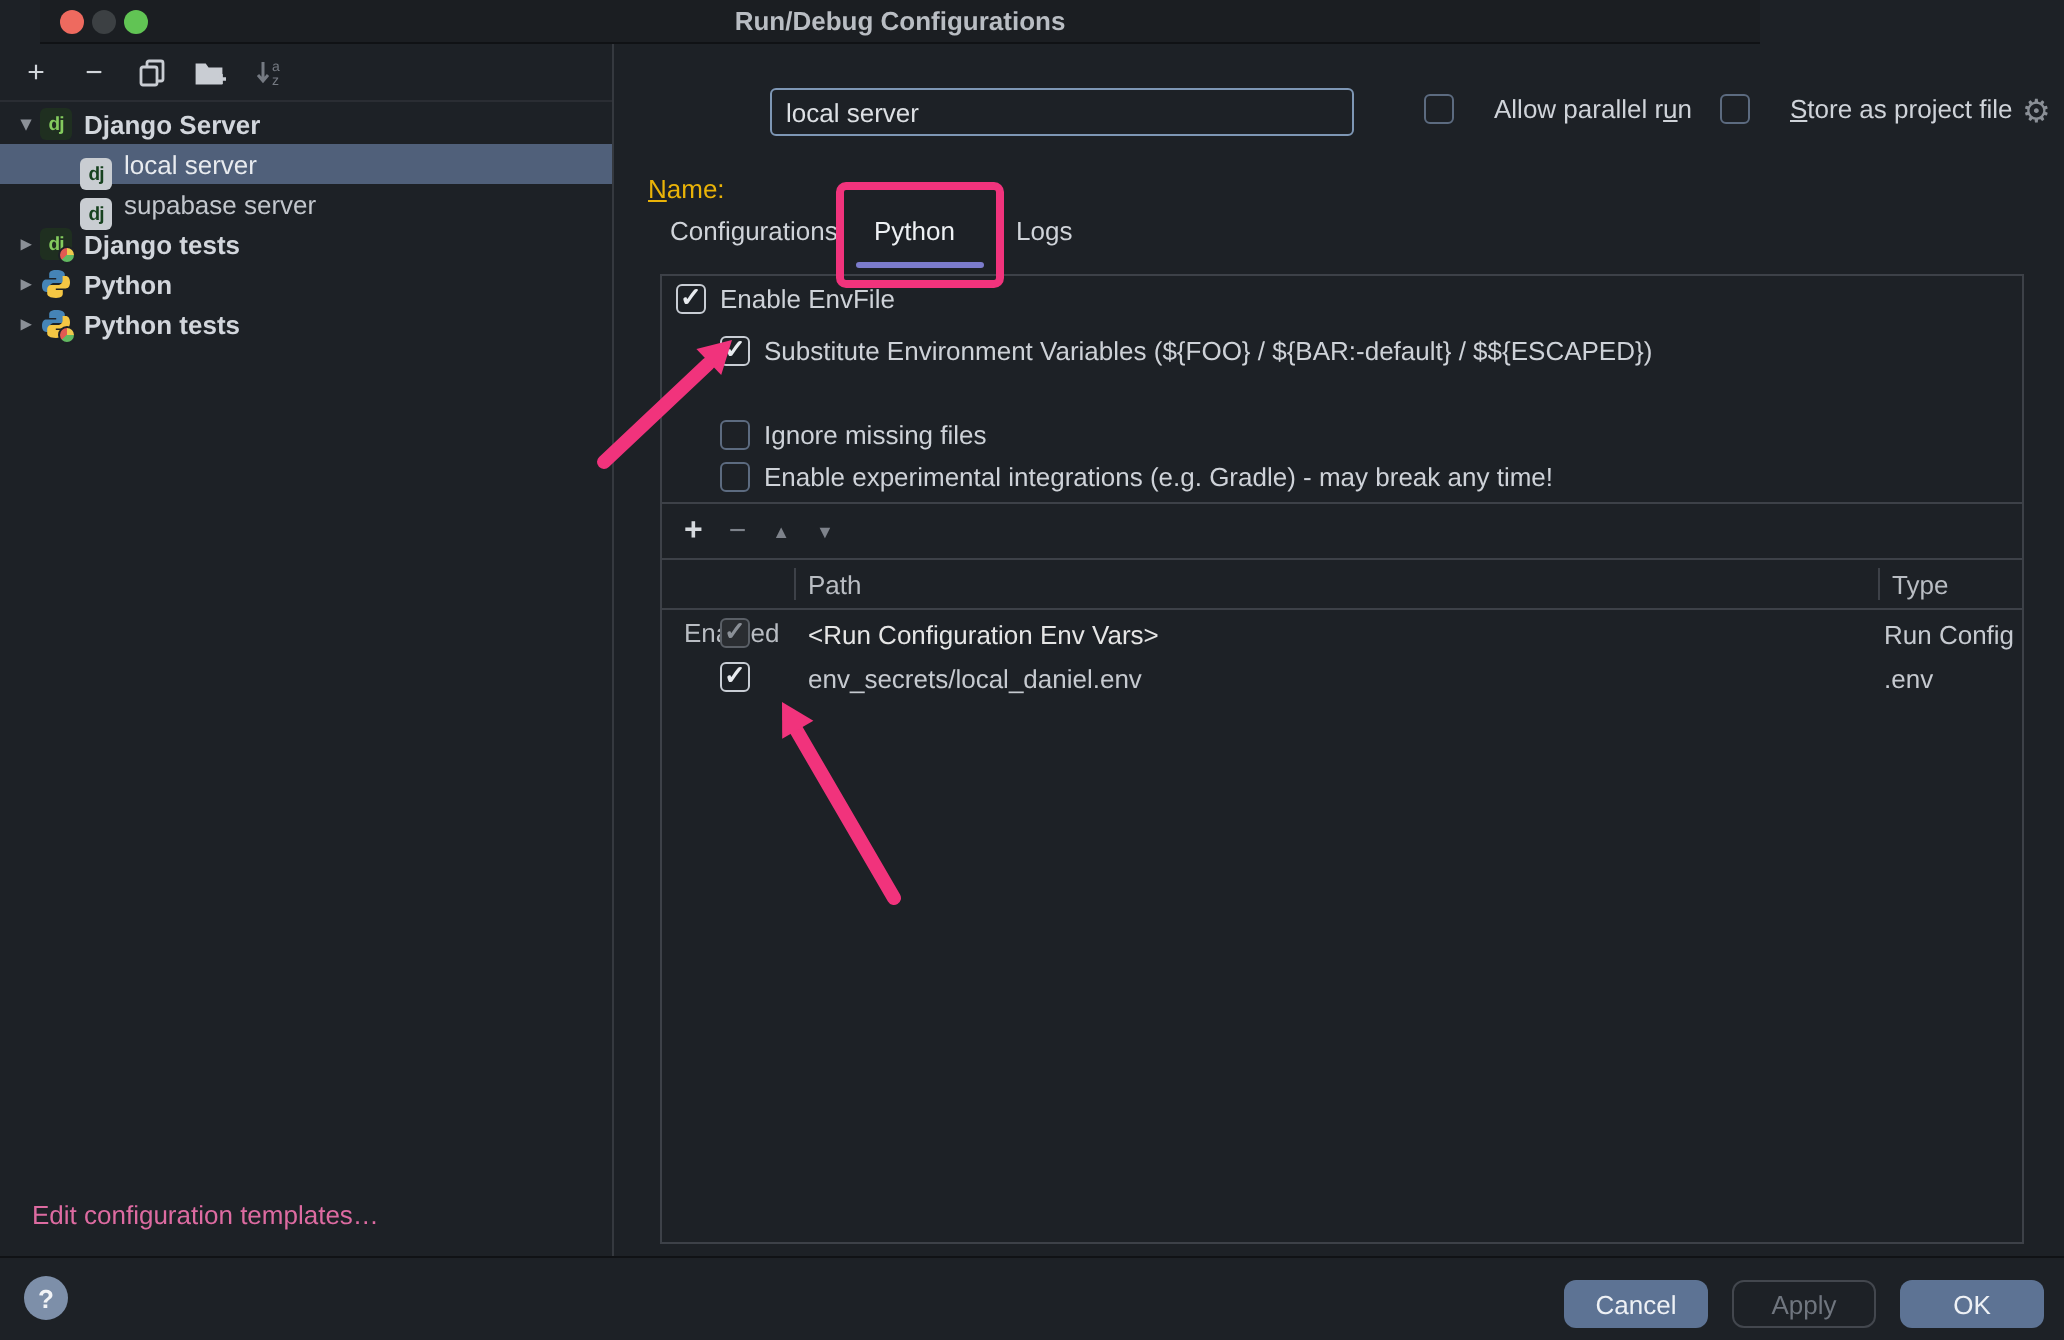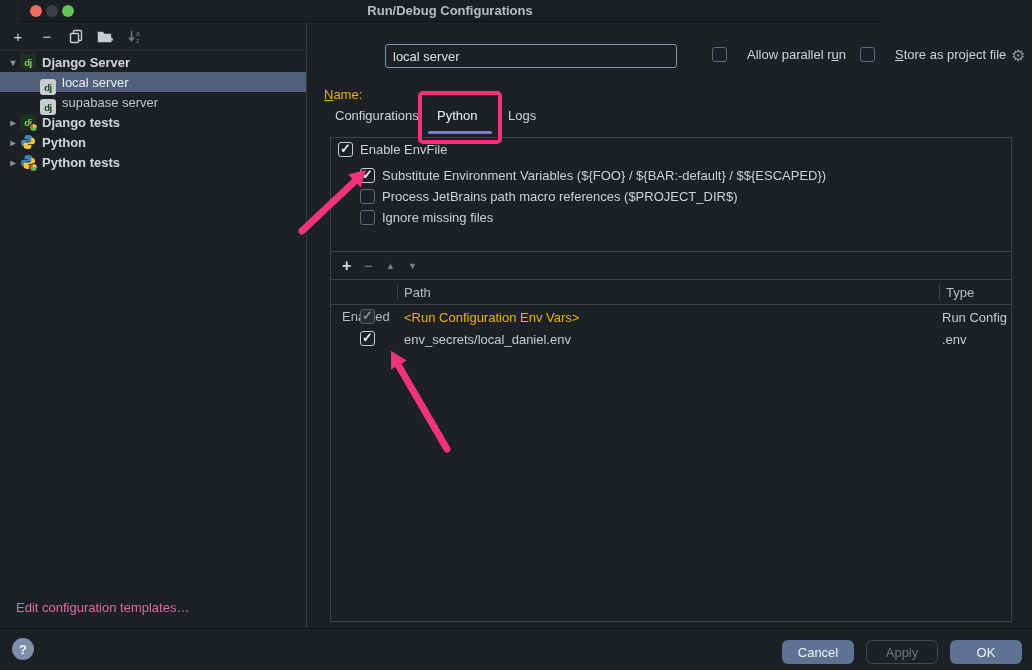--- a/index.html
+++ b/index.html
@@ -70,21 +70,21 @@
     color:#ced2d8; white-space:nowrap; }
   .divider { position:absolute; left:0; right:0; height:1px; background:#3d4148; }
   .tbl-toolbar { position:absolute; left:0; right:0; top:114px; height:27px;
     display:flex; align-items:center; gap:13px; padding-left:11px; }
   .tbl-toolbar .add { font-size:16px; color:#d6dade; font-weight:bold; }
   .tbl-toolbar .dim { font-size:15px; color:#7e838b; }
   .tbl-toolbar .tri { font-size:9px; color:#7e838b; }
   .th { position:absolute; top:147px; font-size:13px; color:#b9bdc3; }
   .colsep { position:absolute; top:146px; width:1px; height:16px; background:#3d4148; }
   .cell { position:absolute; font-size:13px; white-space:nowrap; }
-  .dimtext { color:#eab308; }
+  .dimtext { color:#e5e5e5; }
   .brighttext { color:#c6cad0; }
   
   .footer { position:absolute; left:0; top:628px; width:1032px; height:42px;
     background:#1d2126; border-top:1px solid #101215; }
   .help { position:absolute; left:12px; top:9px; width:22px; height:22px; border-radius:50%;
     background:#7d8fa9; color:#f2f4f7; font-size:13px; font-weight:bold;
     display:flex; align-items:center; justify-content:center; cursor:pointer; }
   .btn { position:absolute; top:11px; width:72px; height:24px; border-radius:6px;
     font-size:13px; font-family:"Liberation Sans",sans-serif;
     display:flex; align-items:center; justify-content:center; cursor:pointer; }
@@ -207,27 +207,27 @@
 
   <div class="panel">
     <div class="cbrow" style="left:7px; top:4px;">
       <span class="cb checked"></span>
       <span>Enable EnvFile</span>
     </div>
     <div class="cbrow" style="left:29px; top:30px;">
       <span class="cb checked"></span>
       <span>Substitute Environment Variables (${FOO} / ${BAR:-default} / $${ESCAPED})</span>
     </div>
-    <div class="cbrow" style="left:29px; top:51px;">
-      <span class="cb"></span>
-      <span>Process JetBrains path macro references ($PROJECT_DIR$)</span>
-    </div>
     <div class="cbrow" style="left:29px; top:72px;">
       <span class="cb"></span>
       <span>Ignore missing files</span>
+    </div>
+    <div class="cbrow" style="left:29px; top:93px;">
+      <span class="cb"></span>
+      <span>Enable experimental integrations (e.g. Gradle) - may break any time!</span>
     </div>
 
     <div class="divider" style="top:113px;"></div>
 
     <div class="tbl-toolbar">
       <span class="add">+</span>
       <span class="dim">−</span>
       <span class="tri">▲</span>
       <span class="tri">▼</span>
     </div>

